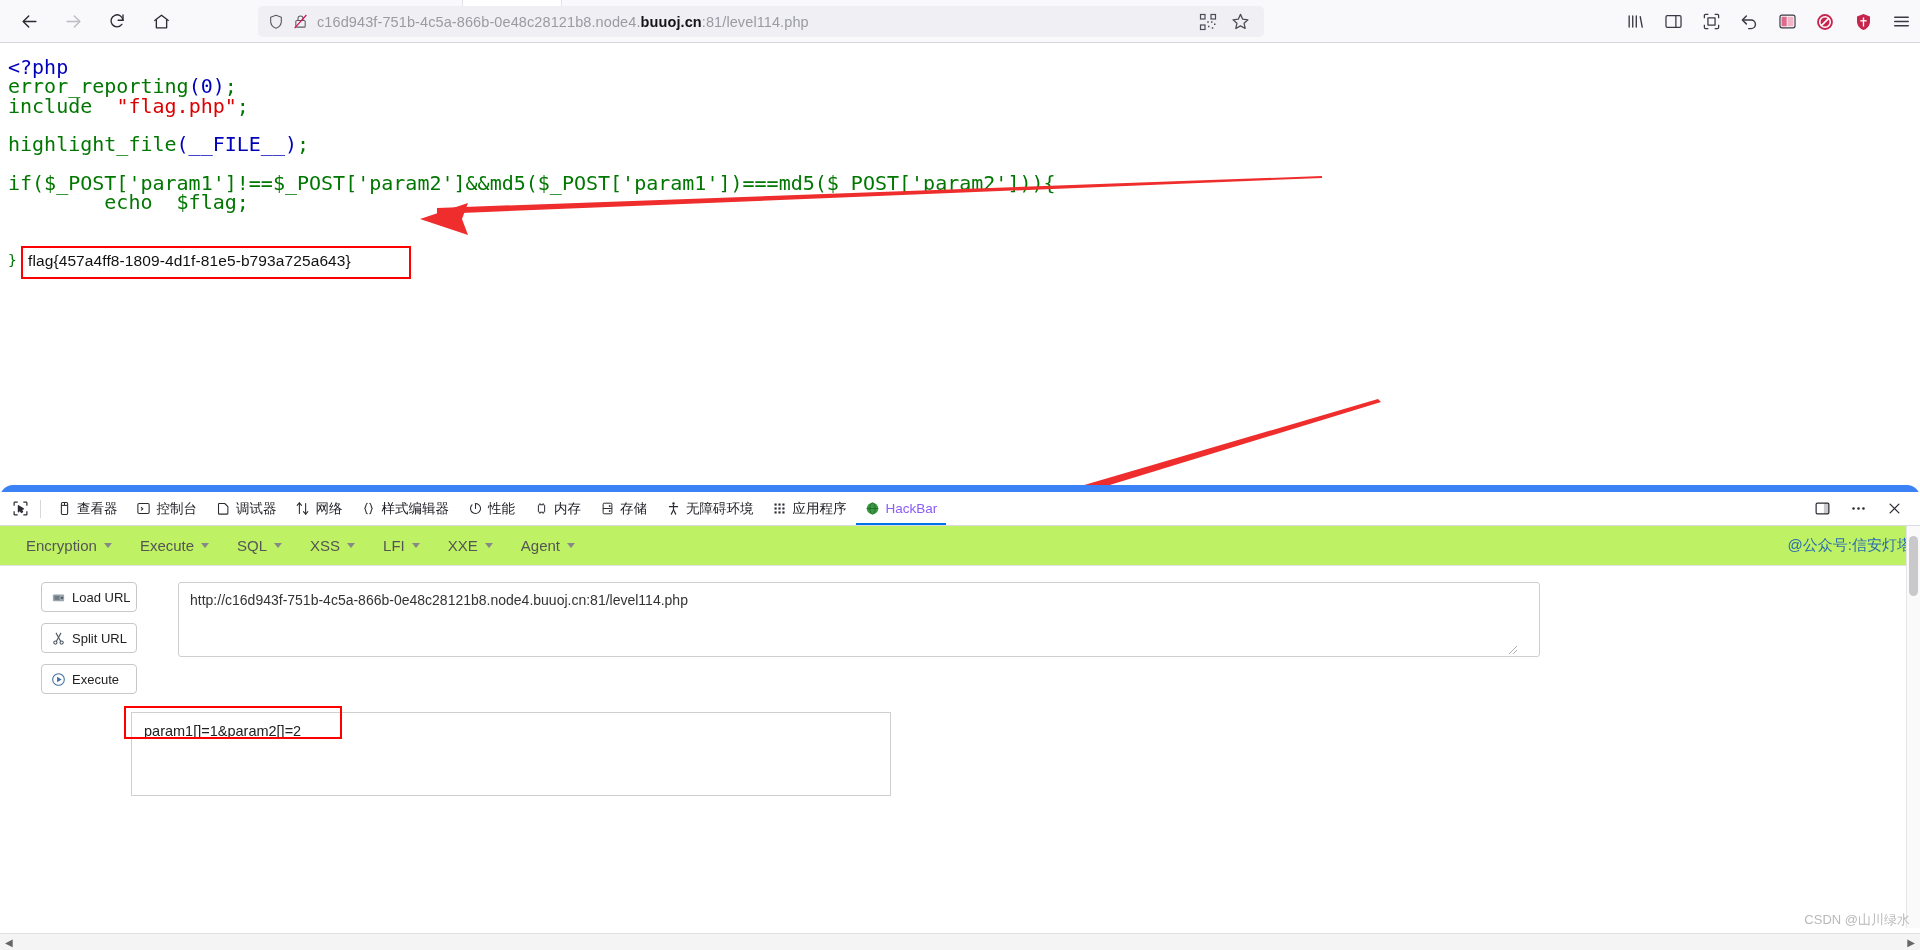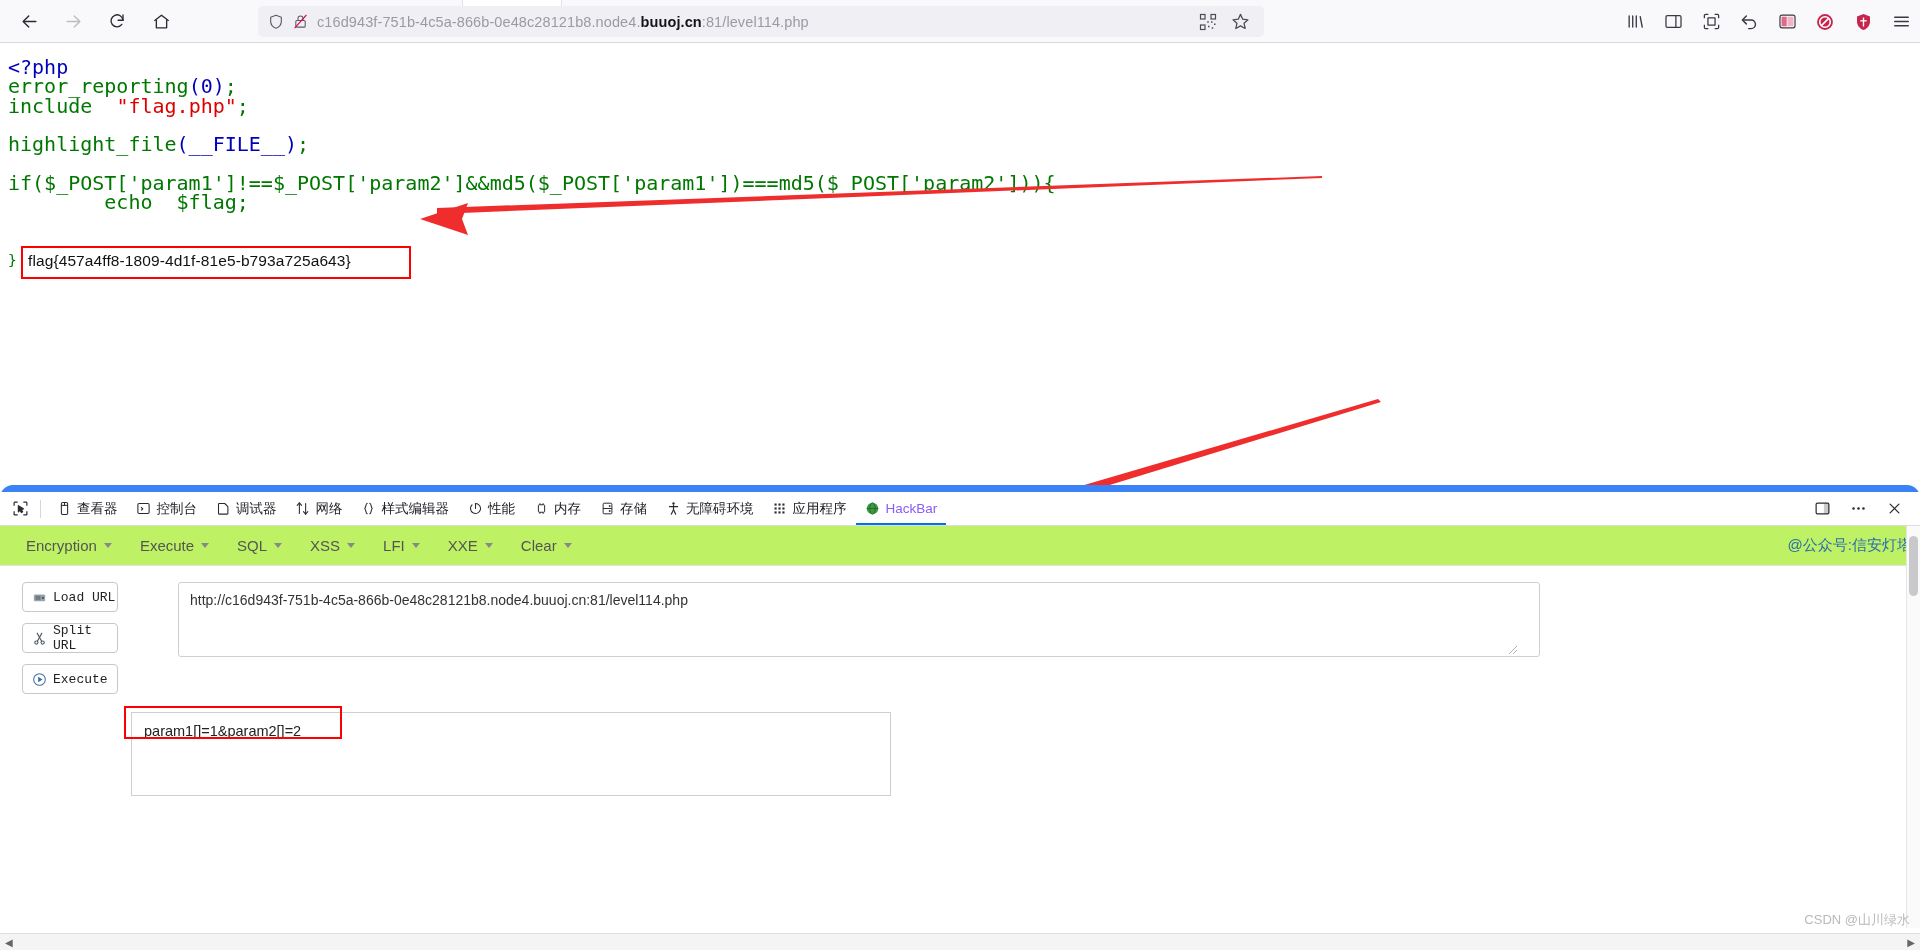--- a/index.html
+++ b/index.html
@@ -117,21 +117,21 @@
     font-size:15px; color:#555; padding:6px 12px; cursor:pointer;
     display:flex; align-items:center; gap:7px; border-radius:3px;
   }
   .caret { width:0;height:0;border-left:4.5px solid transparent;border-right:4.5px solid transparent;border-top:5px solid #888; }
   .hb-wm {
     margin-left:auto; padding-right:8px; font-size:15px; color:#2b6cb0;
     font-family:"Liberation Sans", sans-serif;
   }
 
   .hb-body { position:relative; padding:16px 0 0 0; background:#fff; }
-  .hb-btns { position:absolute; left:22px; top:16px; width:96px;font-family:Liberation Mono, monospace; }
+  .hb-btns { position:absolute; left:41px; top:16px; width:96px; }
   .hb-btn {
     width:96px; height:30px; margin-bottom:11px;
     border:1px solid #c8c8c8; border-radius:4px; background:#fff;
     display:flex; align-items:center; gap:6px; padding-left:9px;
     font-size:13px; color:#222; cursor:pointer;
   }
 
   .hb-url {
     position:absolute; left:158px; top:16px;
     width:1362px; height:75px;
@@ -527,21 +527,21 @@
         </div>
         <div class="hb-mitem">
           <span>LFI</span>
           <span class="caret"></span>
         </div>
         <div class="hb-mitem">
           <span>XXE</span>
           <span class="caret"></span>
         </div>
         <div class="hb-mitem">
-          <span>Clear</span>
+          <span>Agent</span>
           <span class="caret"></span>
         </div>
         <div class="hb-wm">@公众号:信安灯塔</div>
       </div>
 
       <div class="hb-body">
 
         <div class="hb-btns">
           <div class="hb-btn">
             <span style="display:flex;">

